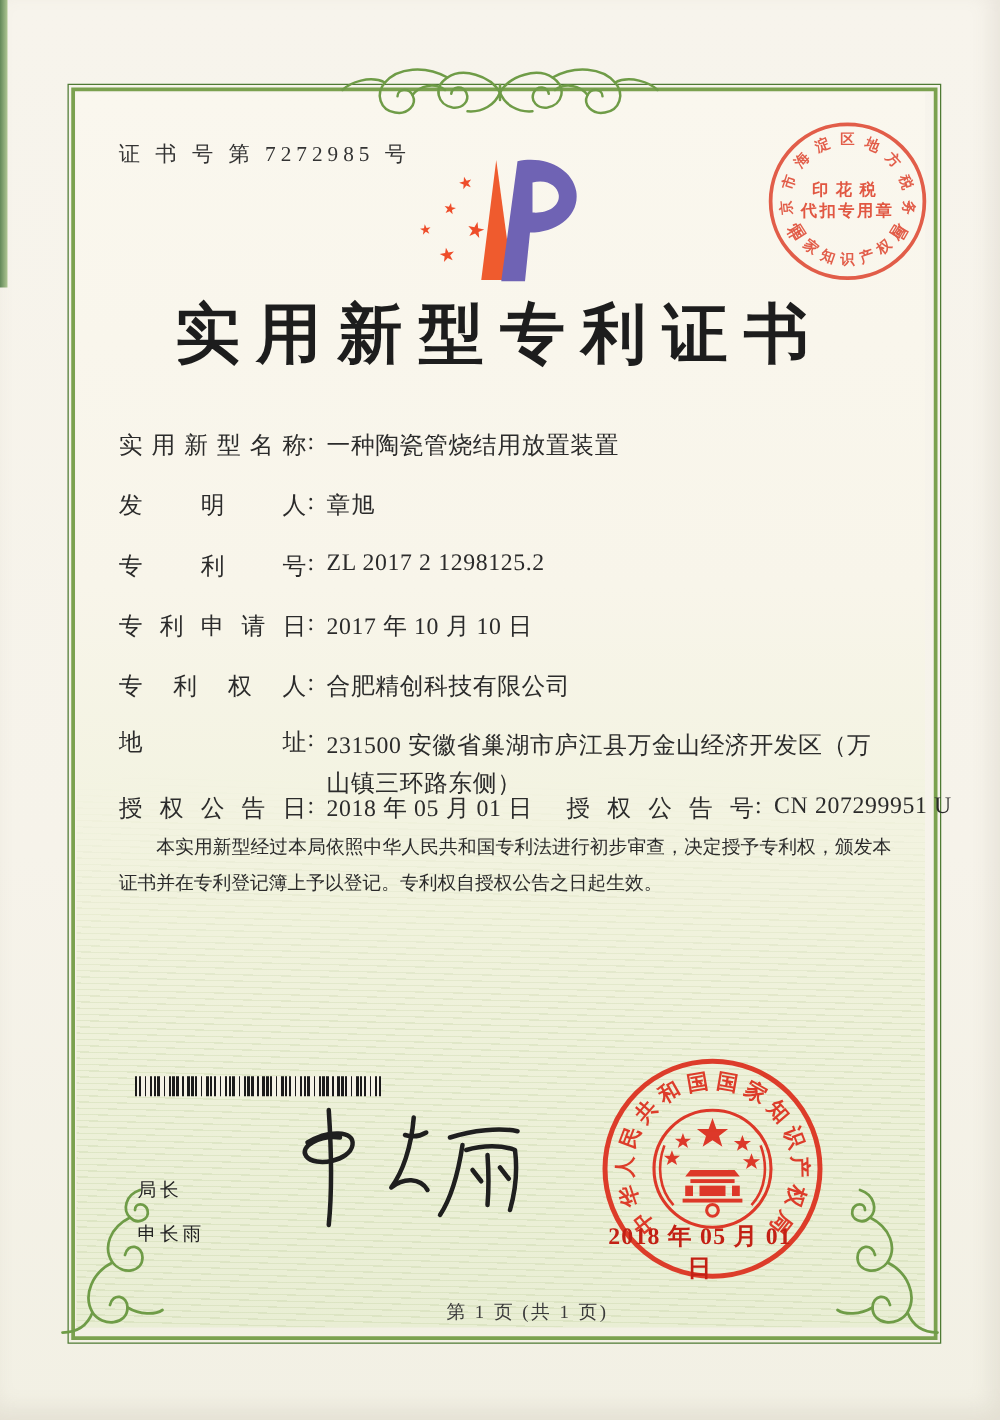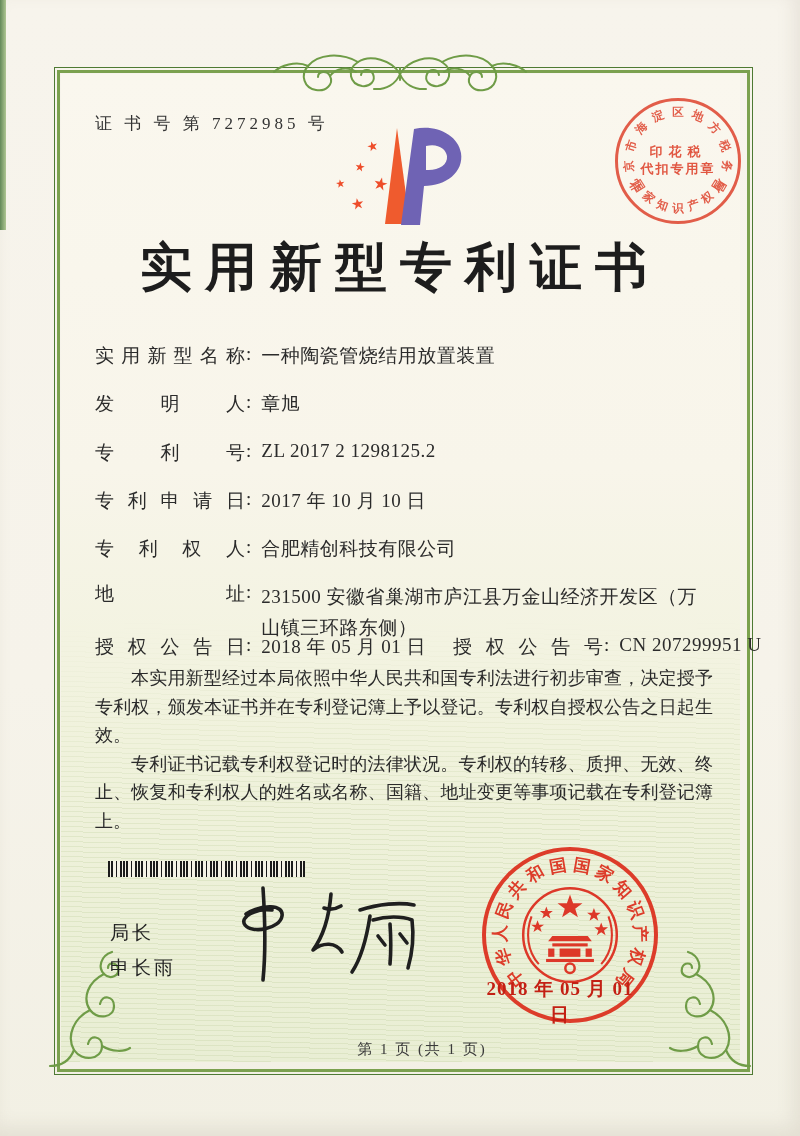--- a/index.html
+++ b/index.html
@@ -27,25 +27,25 @@
   .certno{position:absolute;left:95px;top:112px;font-size:17px;letter-spacing:4px;color:#333;}
   .logo{position:absolute;left:328px;top:122px;width:144px;height:116px;}
   .title{position:absolute;left:0;right:0;top:233px;text-align:center;
     font-size:52px;font-weight:700;letter-spacing:13px;color:#1d1d1d;}
   .frow{position:absolute;left:95px;width:616px;font-size:19px;display:flex;align-items:flex-start;}
   .flab{display:inline-block;width:150px;text-align:justify;text-align-last:justify;-moz-text-align-last:justify;flex:none;}
   .fcol{flex:none;margin:0 10px 0 1px;}
   .fval{letter-spacing:.5px;}
   .fval-addr{width:462px;line-height:31px;}
   .auth-group{position:absolute;font-size:19px;display:flex;}
-  .paras{position:absolute;left:95px;top:664px;width:618px;font-size:18px;line-height:28.5px;text-align:justify;color:#2a2a2a;}
+  .paras{position:absolute;left:95px;top:664px;width:618px;font-size:15px;line-height:28.5px;text-align:justify;color:#2a2a2a;}
   .paras p{margin:0;text-indent:2em;}
   .barcode{position:absolute;left:108px;top:861px;width:197px;height:16px;
     background:repeating-linear-gradient(90deg,#1b1b1b 0 2px,#f5f2e6 2px 3px,#1b1b1b 3px 5px,#f5f2e6 5px 8px,#1b1b1b 8px 9px,#f5f2e6 9px 12px,#1b1b1b 12px 14px,#f5f2e6 14px 15px);}
-  .signer{position:absolute;left:110px;font-family:Liberation Sans, sans-serif;font-size:19px;letter-spacing:3px;color:#222;}
+  .signer{position:absolute;left:110px;font-family:Liberation Sans, sans-serif;font-size:15px;letter-spacing:3px;color:#222;margin-top:23px;}
   .signature{position:absolute;left:218px;top:880px;width:210px;height:115px;}
   
   .arc span{position:absolute;left:50%;top:50%;white-space:pre;}
   .seal{position:absolute;left:482px;top:847px;width:176px;height:176px;opacity:.93;}
   .seal .ring{position:absolute;inset:0;border:4px solid #dc2f1d;border-radius:50%;}
   .seal .arc{position:absolute;inset:0;font-size:17px;font-weight:700;color:#dc2f1d;}
   .seal .emblem{position:absolute;left:50%;top:50%;transform:translate(-50%,-50%);}
   .seal-date{position:absolute;left:480px;top:976px;width:160px;text-align:center;
     font-size:19px;font-weight:700;color:#c32014;letter-spacing:1px;}
   .taxstamp{position:absolute;left:615px;top:98px;width:126px;height:126px;opacity:.92;}
@@ -150,21 +150,20 @@
     <span class="fval">2018 年 05 月 01 日</span>
   </div>
   <div class="auth-group" style="left:453px;top:634px">
     <span class="flab">授权公告号</span>
       <span class="fcol">:</span>
     <span class="fval">CN 207299951 U</span>
   </div>
 
   <div class="paras">
     <p>本实用新型经过本局依照中华人民共和国专利法进行初步审查，决定授予专利权，颁发本证书并在专利登记簿上予以登记。专利权自授权公告之日起生效。</p>
-    <p>专利证书记载专利权登记时的法律状况。专利权的转移、质押、无效、终止、恢复和专利权人的姓名或名称、国籍、地址变更等事项记载在专利登记簿上。</p>
   </div>
 
   <div class="barcode"></div>
 
   <div class="signer" style="top:920px">局长</div>
   <div class="signer" style="top:955px">申长雨</div>
 
   <svg class="signature" viewBox="0 0 210 115">
     <g stroke="#1f1f1f" fill="none" stroke-width="3.6" stroke-linecap="round" stroke-linejoin="round">
       <path d="M28,34 C44,24 66,24 64,36 C62,49 34,54 27,45 C21,37 38,28 54,30"></path>

